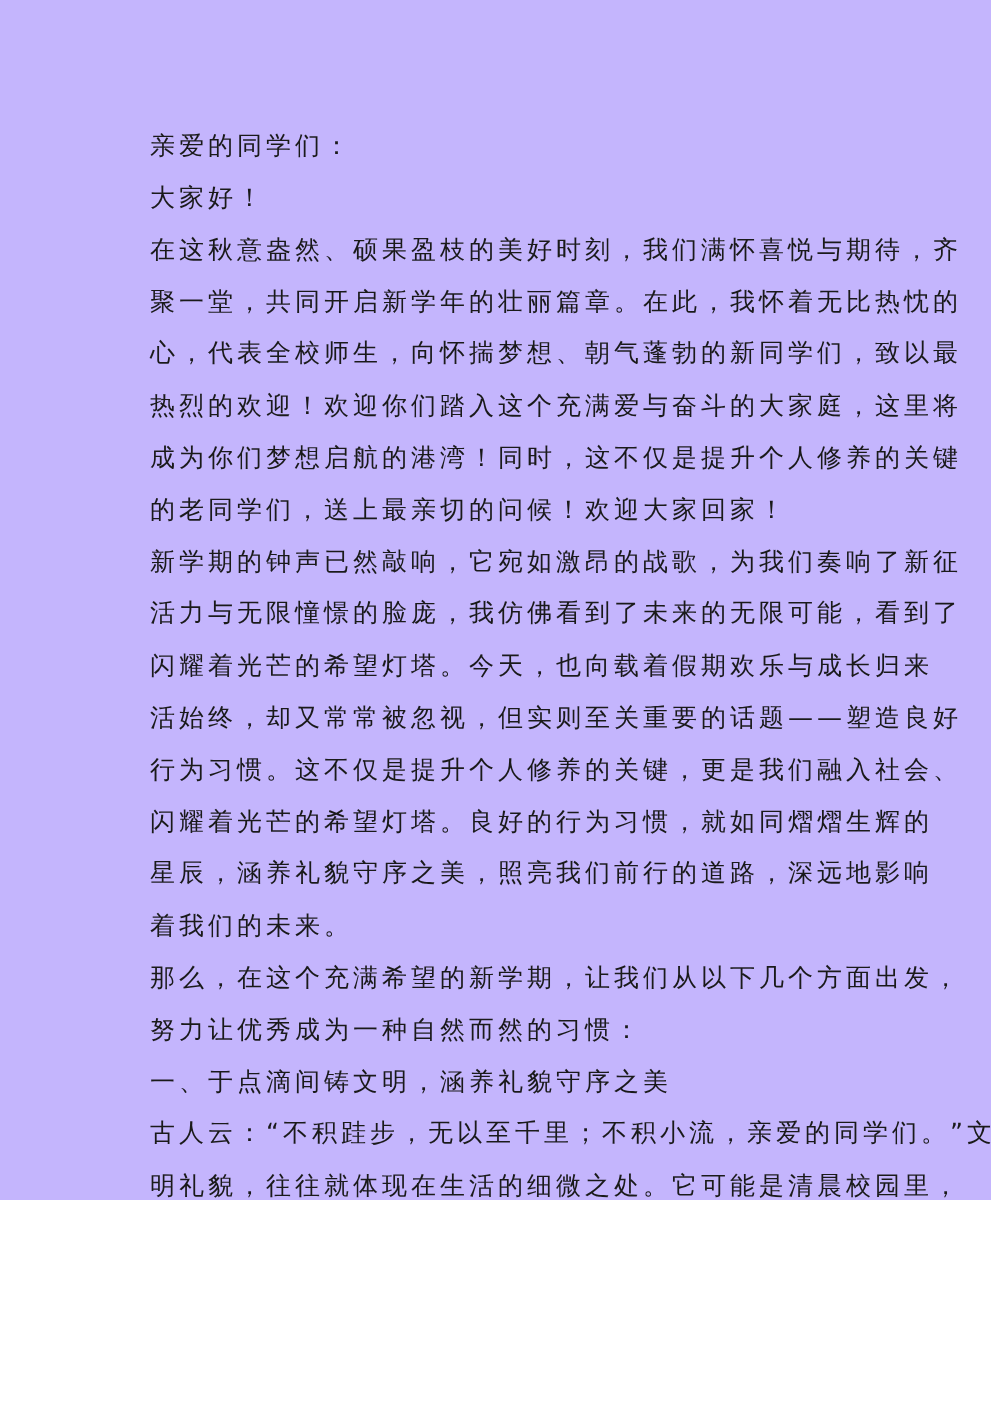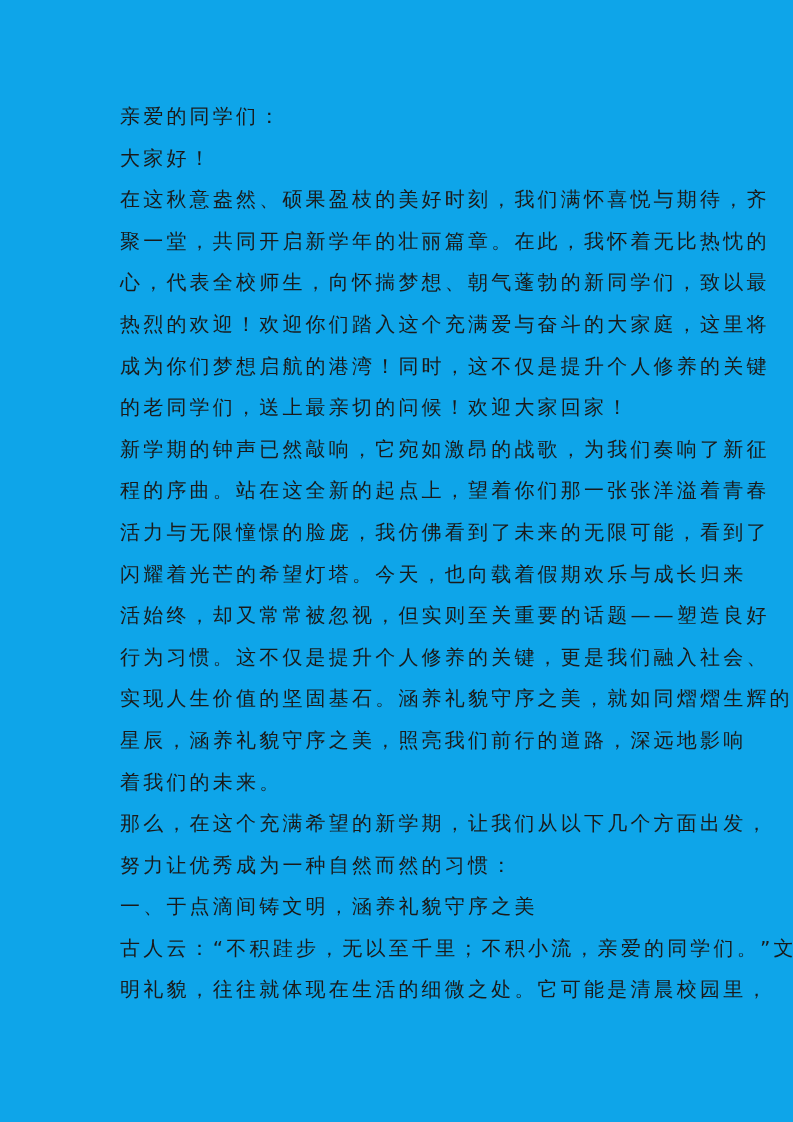--- a/index.html
+++ b/index.html
@@ -13,22 +13,22 @@
       position: relative;
       overflow: hidden;
       font-family: "DejaVu Sans", "Liberation Sans", sans-serif;
       color: #1a1a1a;
     }
     .page {
       position: absolute;
       left: 0;
       top: 0;
       width: 793px;
-      height: 1122px;
-      background: #0ea5e9;
+      height: 960px;
+      background: #c4b5fd;
     }
     .content {
       position: absolute;
       left: 120px;
       top: 96px;
       width: 560px;
     }
     .line {
       display: block;
       height: 41.6px;
@@ -52,26 +52,25 @@
       <div class="line">在这秋意盎然、硕果盈枝的美好时刻，我们满怀喜悦与期待，齐</div>
       <div class="line">聚一堂，共同开启新学年的壮丽篇章。在此，我怀着无比热忱的</div>
       <div class="line">心，代表全校师生，向怀揣梦想、朝气蓬勃的新同学们，致以最</div>
       <div class="line">热烈的欢迎！欢迎你们踏入这个充满爱与奋斗的大家庭，这里将</div>
       <div class="line">成为你们梦想启航的港湾！同时，这不仅是提升个人修养的关键</div>
       <div class="line">的老同学们，送上最亲切的问候！欢迎大家回家！</div>
     </div>
 
     <div>
       <div class="line">新学期的钟声已然敲响，它宛如激昂的战歌，为我们奏响了新征</div>
-      <div class="line">程的序曲。站在这全新的起点上，望着你们那一张张洋溢着青春</div>
       <div class="line">活力与无限憧憬的脸庞，我仿佛看到了未来的无限可能，看到了</div>
       <div class="line">闪耀着光芒的希望灯塔。今天，也向载着假期欢乐与成长归来</div>
       <div class="line">活始终，却又常常被忽视，但实则至关重要的话题——塑造良好</div>
       <div class="line">行为习惯。这不仅是提升个人修养的关键，更是我们融入社会、</div>
-      <div class="line">实现人生价值的坚固基石。涵养礼貌守序之美，就如同熠熠生辉的</div>
+      <div class="line">闪耀着光芒的希望灯塔。良好的行为习惯，就如同熠熠生辉的</div>
       <div class="line">星辰，涵养礼貌守序之美，照亮我们前行的道路，深远地影响</div>
       <div class="line">着我们的未来。</div>
     </div>
 
     <div>
       <div class="line">那么，在这个充满希望的新学期，让我们从以下几个方面出发，</div>
       <div class="line">努力让优秀成为一种自然而然的习惯：</div>
     </div>
 
     <div class="line">一、于点滴间铸文明，涵养礼貌守序之美</div>

